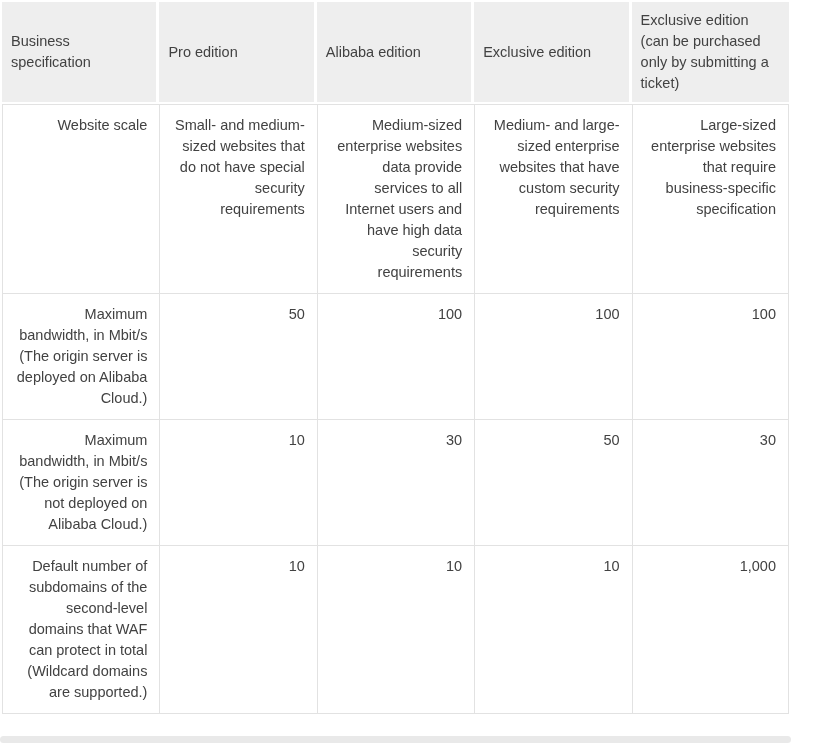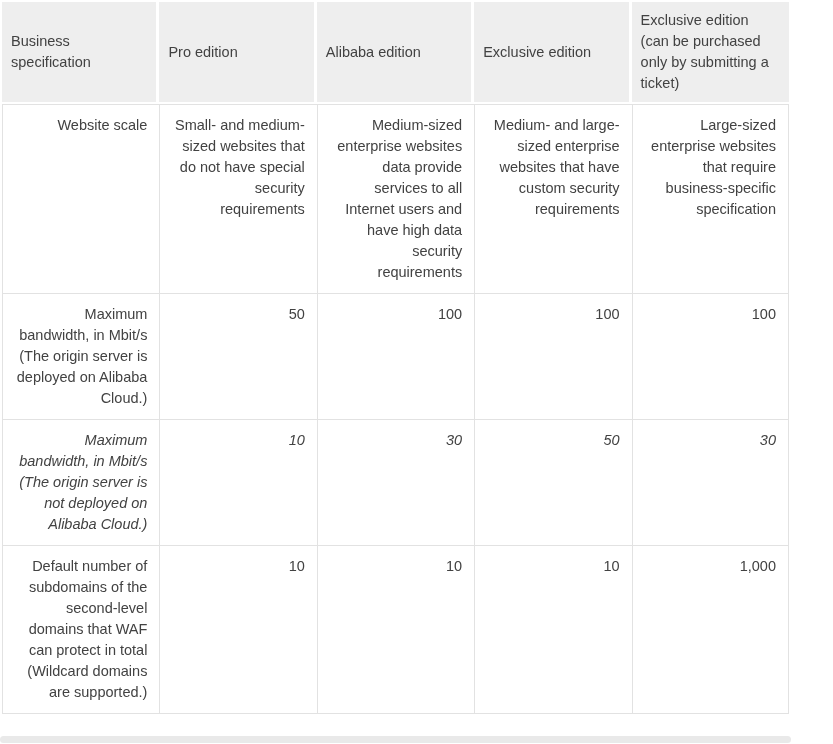--- a/index.html
+++ b/index.html
@@ -46,21 +46,21 @@
     border-left: 1px solid #e2e2e2;
     border-top: 1px solid #e2e2e2;
     background: #ffffff;
     color: #424242;
   }
   tbody td:last-child { border-right: 1px solid #e2e2e2; }
   tbody tr:last-child td { border-bottom: 1px solid #e2e2e2; }
   tr.row-h1 td { height: 146px; }
   tr.row-h2 td { height: 63px; }
   tr.row-h3 td { height: 101px; }
-  tr.row-h4 td { height: 102px; font-style: italic; }
+  tr.row-h4 td { height: 102px; }
   tr.row-h5 td { height: 83px; }
   tr.row-h6 td { height: 161px; }
   .hscrollbar {
     position: absolute;
     left: 0;
     right: 0;
     bottom: 1px;
     height: 7px;
     background: #e9e9e9;
     border-radius: 4px;

